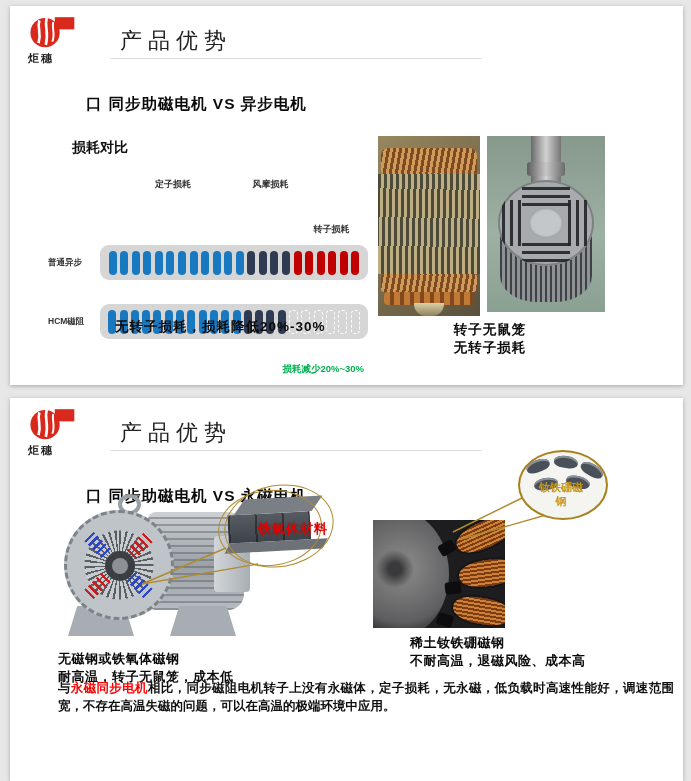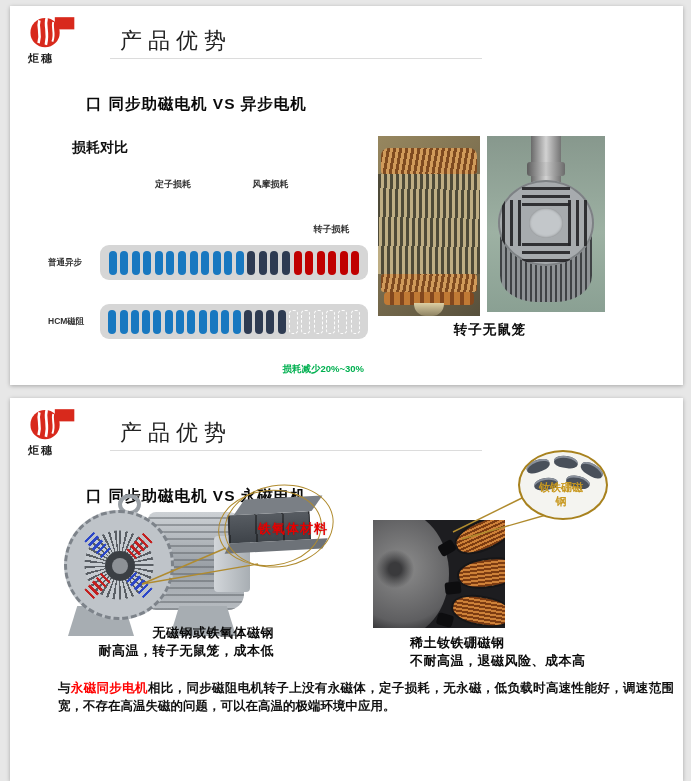--- a/index.html
+++ b/index.html
@@ -147,21 +147,21 @@
   #photo-coils .c2{right:-12px;top:40px;transform:rotate(-8deg);}
   #photo-coils .c3{right:-6px;top:78px;transform:rotate(10deg);}
   #photo-coils .tooth{position:absolute;width:16px;height:12px;background:#0d0d0f;border-radius:3px;}
   #photo-coils .t1{left:66px;top:22px;transform:rotate(-30deg);}
   #photo-coils .t2{left:72px;top:62px;transform:rotate(-6deg);}
   #photo-coils .t3{left:64px;top:94px;transform:rotate(16deg);}
 
   .connector-svg{position:absolute;left:0;top:0;width:673px;height:383px;pointer-events:none;}
 
   .caption{font-size:13px;font-weight:bold;color:#0a0a0a;line-height:18px;letter-spacing:.5px;}
-  #caption-left{position:absolute;left:48px;top:226px;width:216px;text-align:right;}
+  #caption-left{position:absolute;left:48px;top:252px;width:216px;text-align:left;}
   #caption-right{position:absolute;left:372px;top:236px;text-align:left;margin-left:28px;}
 
   .bottom-para{position:absolute;left:48px;top:282px;width:616px;
     font-size:12.5px;font-weight:bold;color:#101010;line-height:17.5px;text-align:justify;}
   .bottom-para p{margin:0;}
   .bottom-para p.indent{text-indent:2em;}
 </style>
 </head>
 <body style="background: rgb(231, 231, 231);">
 
@@ -243,20 +243,21 @@
             <span class="pill empty"></span>
             <span class="pill empty"></span>
             <span class="pill empty"></span>
             <span class="pill empty"></span>
           </div>
         </div>
       </div>
     <div class="loss-note" style="color: rgb(0, 176, 80);">损耗减少20%~30%</div>
   </div>
 
+  <div class="slide1-note">无转子损耗，损耗降低20%-30%</div>
 
   <div class="photo" id="photo-cage">
     <div class="ring-top"></div>
     <div class="core"></div>
     <div class="ring-bot"></div>
     <div class="gear"></div>
     <div class="shaft"></div>
   </div>
   <div class="photo" id="photo-rotor">
     <div class="body"></div>
@@ -265,20 +266,21 @@
     <div class="face">
       <div class="g g1"></div>
       <div class="g g2"></div>
       <div class="g g3"></div>
       <div class="g g4"></div>
       <div class="hub"></div>
     </div>
   </div>
   <div class="photo-caption">
     <div>转子无鼠笼</div>
+    <div>无转子损耗</div>
   </div>
 </div>
 
 <div class="slide" id="slide2">
   <div class="logo">
     <svg width="52" height="38" viewBox="0 0 64 46">
       <circle cx="21" cy="25" r="18" fill="#d8291c"></circle>
       <rect x="33" y="6" width="24" height="15" fill="#d8291c"></rect>
       <path d="M14,10 C11,20 17,24 13,38" stroke="#fff" stroke-width="3.2" fill="none"></path>
       <path d="M23,7 C20,18 26,24 22,40" stroke="#fff" stroke-width="3.2" fill="none"></path>

